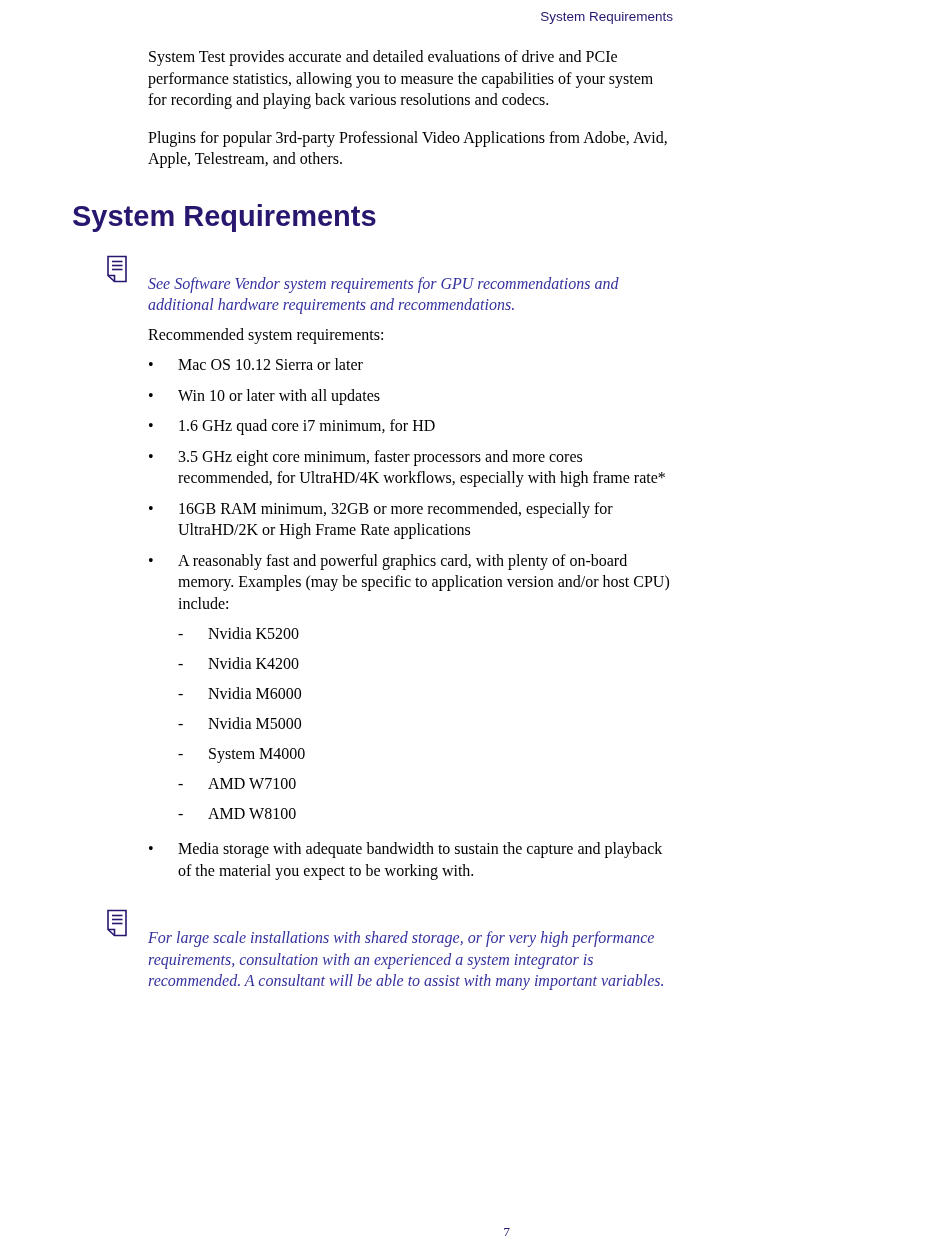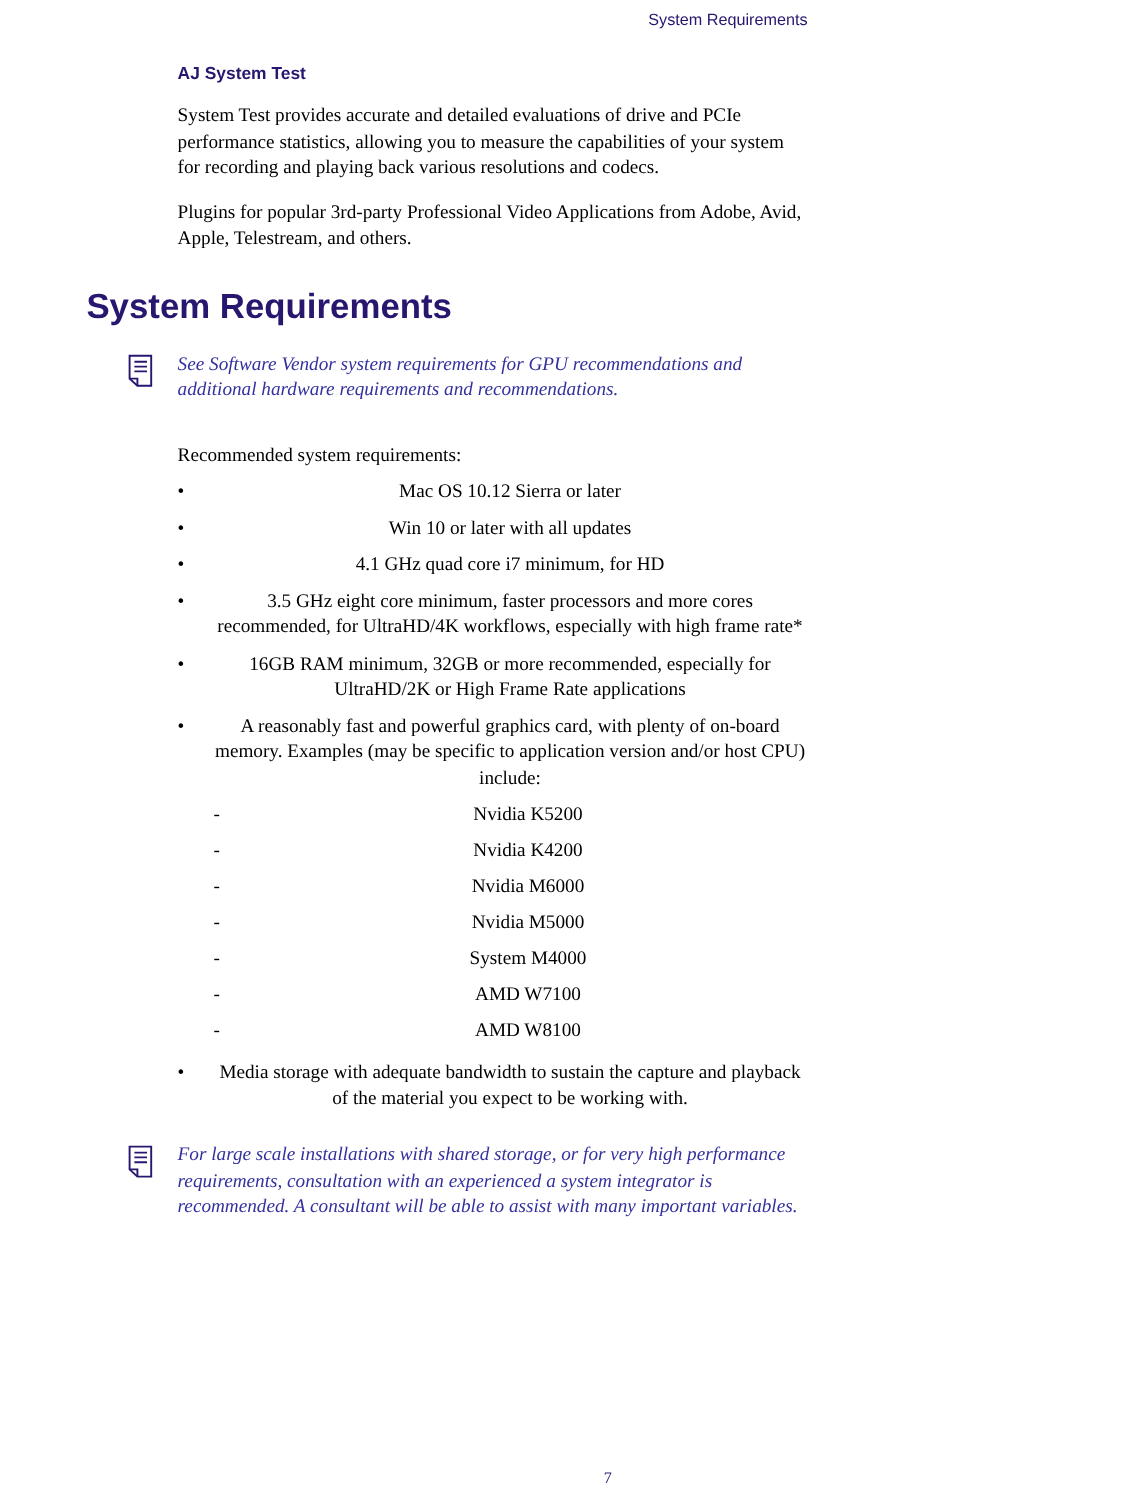--- a/index.html
+++ b/index.html
@@ -64,31 +64,32 @@
   }
   .note-icon {
     flex: 0 0 44px;
     color: var(--accent);
     padding-top: 2px;
   }
   .note-text {
     font-style: italic;
     color: var(--note);
     line-height: 21.5px;
-  }
-  .recommended { margin-top: 33px; }
+    margin-top: 20px;
+  }
+  .recommended { margin-top: 8px; }
   .bullets { margin-top: 0; }
   .bullet-item {
     display: flex;
     margin-top: 9px;
     line-height: 21.5px;
   }
   .bullet-item.spaced { margin-top: 14px; }
   .marker { flex: 0 0 30px; }
-  .li-text { flex: 1 1 auto; text-align: center; }
+  .li-text { flex: 1 1 auto; }
   .dash-list { margin: 0 0 0 30px; }
   .dash-item {
     display: flex;
     margin-top: 8.5px;
     line-height: 21.5px;
   }
   .note-2 { margin-top: 26px; }
   .page-number {
     position: absolute;
     top: 1224px;
@@ -101,21 +102,20 @@
 </style>
 </head>
 <body>
 
 <div class="page">
 
   <div class="running-header">System Requirements</div>
 
   <div class="content">
 
-    <h3 class="subheading">AJ System Test</h3>
     <p class="body-text">System Test provides accurate and detailed evaluations of drive and PCIe performance statistics, allowing you to measure the capabilities of your system for recording and playing back various resolutions and codecs.</p>
 
     <p class="body-text">Plugins for popular 3rd-party Professional Video Applications from Adobe, Avid, Apple, Telestream, and others.</p>
 
     <h1 class="page-title">System Requirements</h1>
 
 
     <div class="note">
       <span class="note-icon">
         <svg width="26" height="28" viewBox="0 0 26 28" fill="none" stroke="currentColor" stroke-width="1.6">
@@ -138,21 +138,21 @@
         <span class="li-text">Mac OS 10.12 Sierra or later</span>
       </div>
 
       <div class="bullet-item">
         <span class="marker">•</span>
         <span class="li-text">Win 10 or later with all updates</span>
       </div>
 
       <div class="bullet-item">
         <span class="marker">•</span>
-        <span class="li-text">4.1 GHz quad core i7 minimum, for HD</span>
+        <span class="li-text">1.6 GHz quad core i7 minimum, for HD</span>
       </div>
 
       <div class="bullet-item">
         <span class="marker">•</span>
         <span class="li-text">3.5 GHz eight core minimum, faster processors and more cores recommended, for UltraHD/4K workflows, especially with high frame rate*</span>
       </div>
 
       <div class="bullet-item">
         <span class="marker">•</span>
         <span class="li-text">16GB RAM minimum, 32GB or more recommended, especially for UltraHD/2K or High Frame Rate applications</span>

